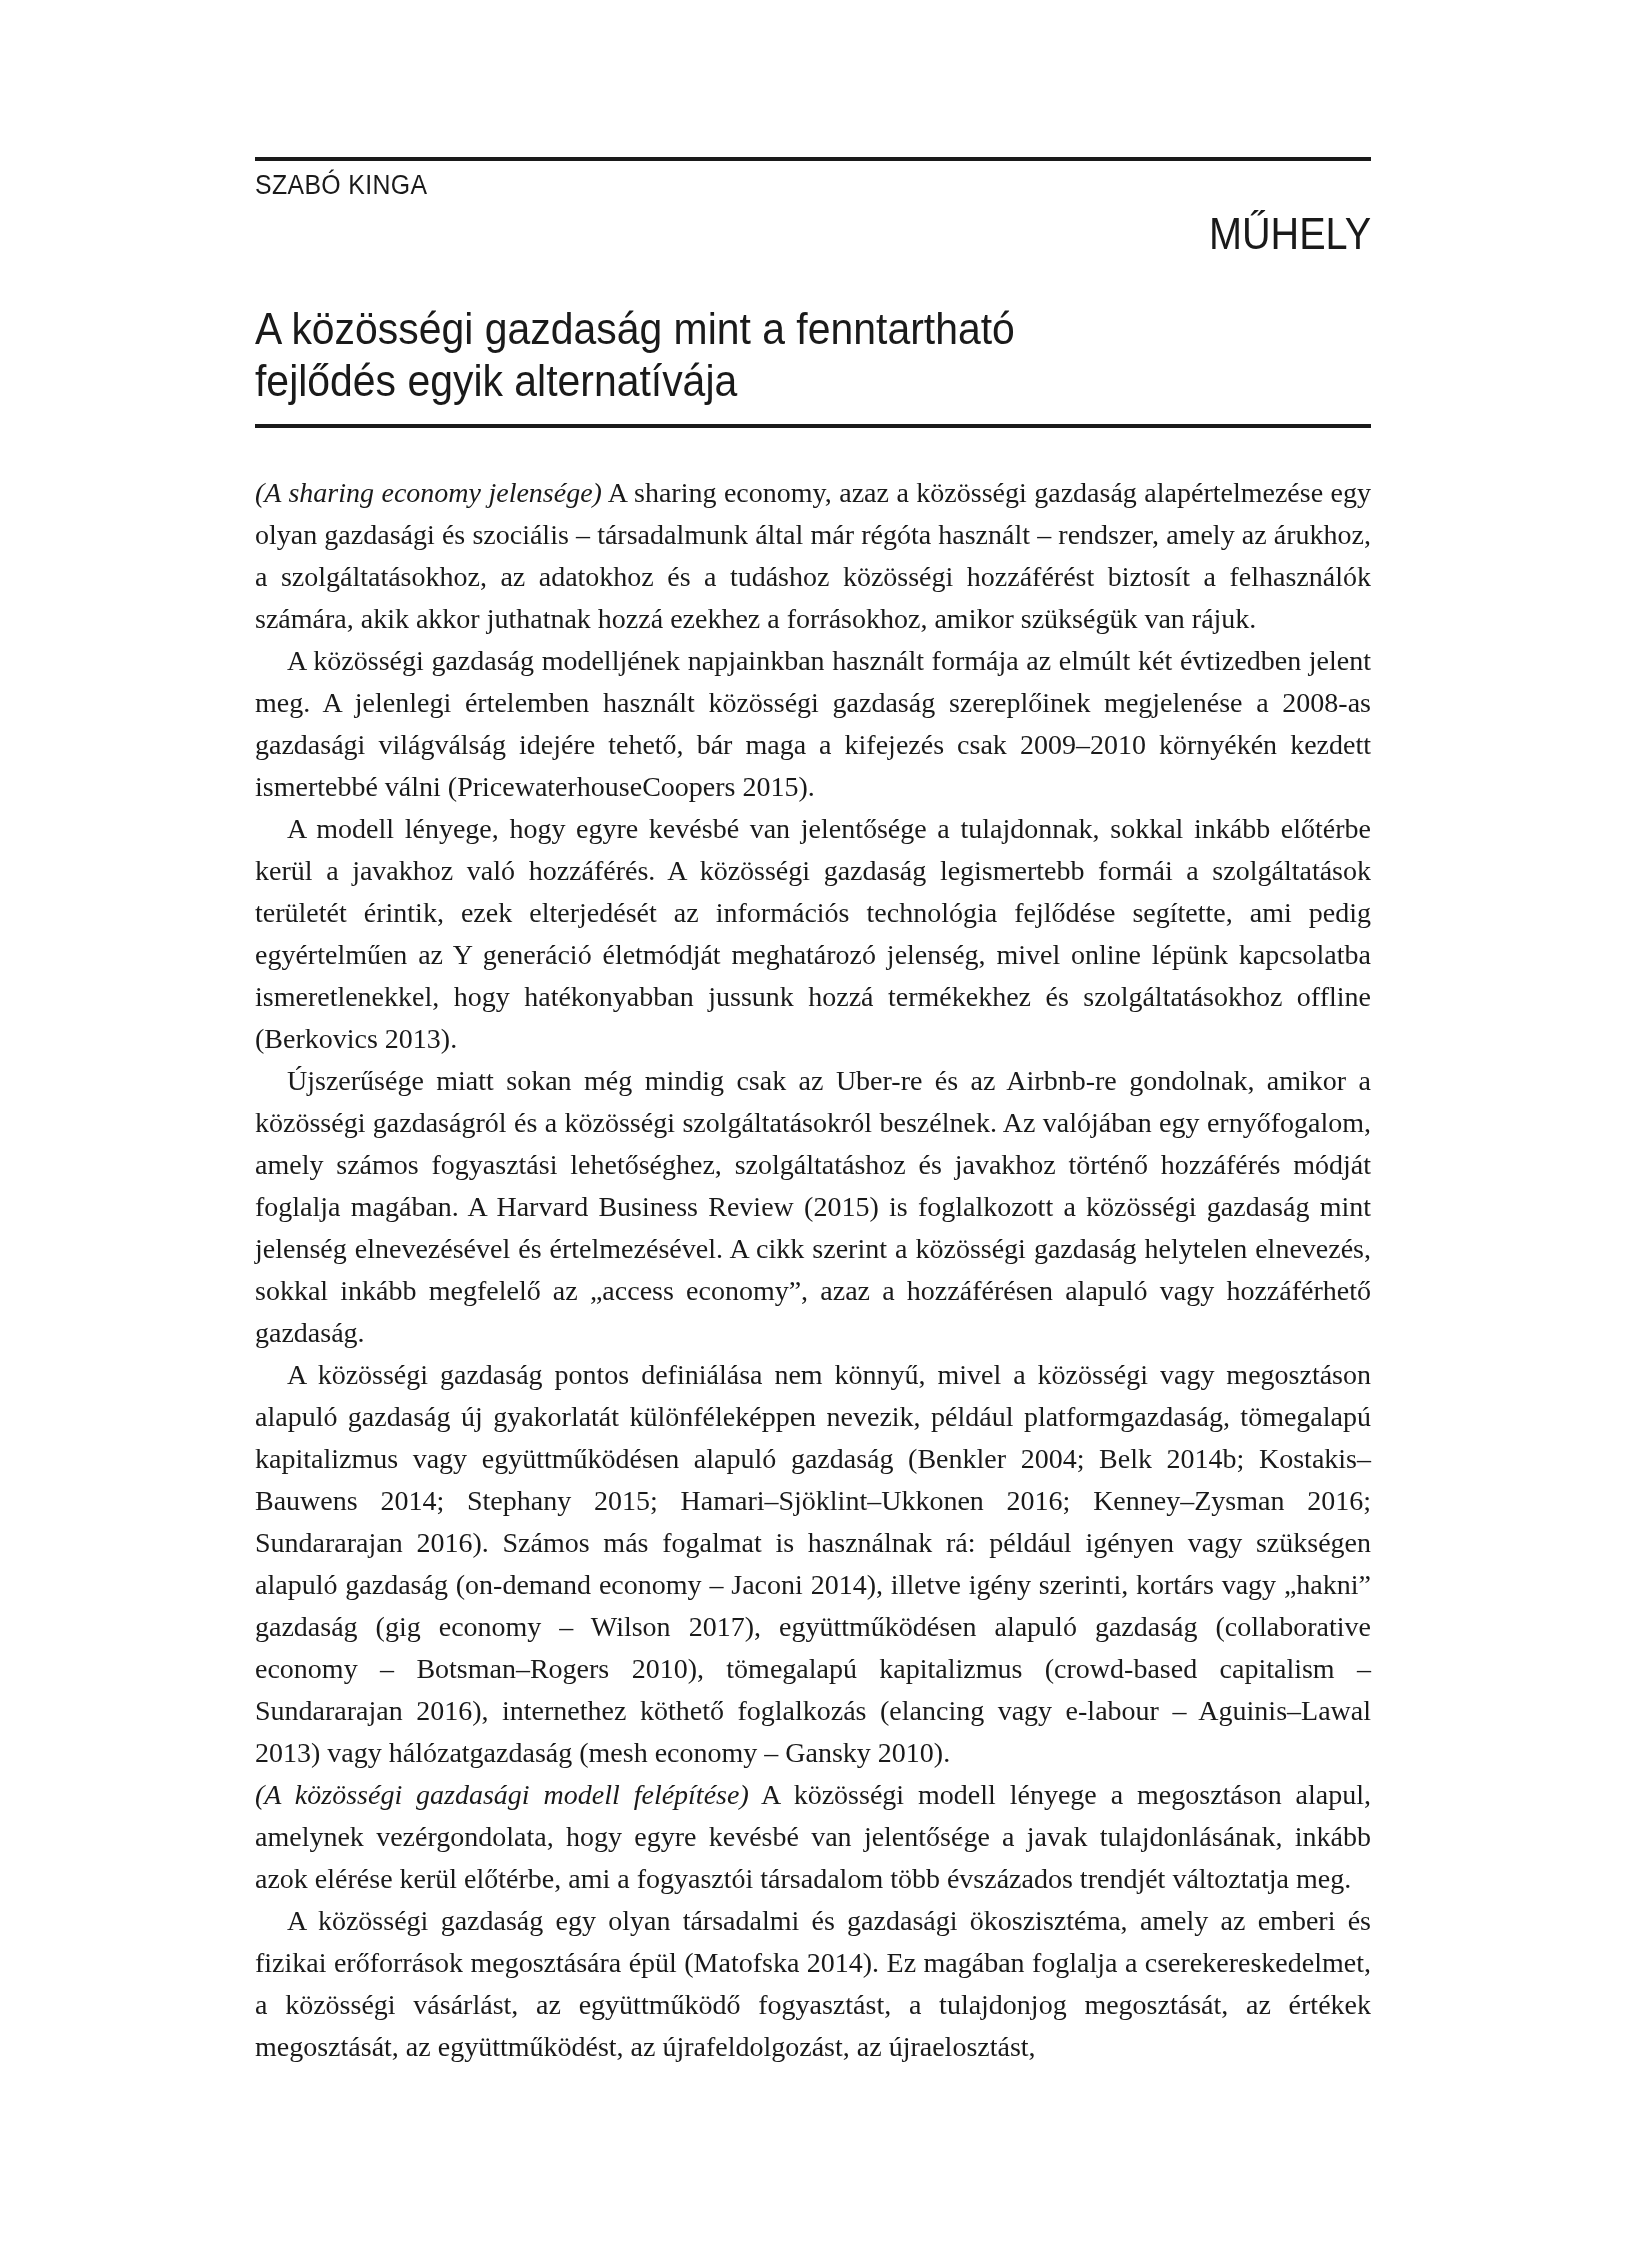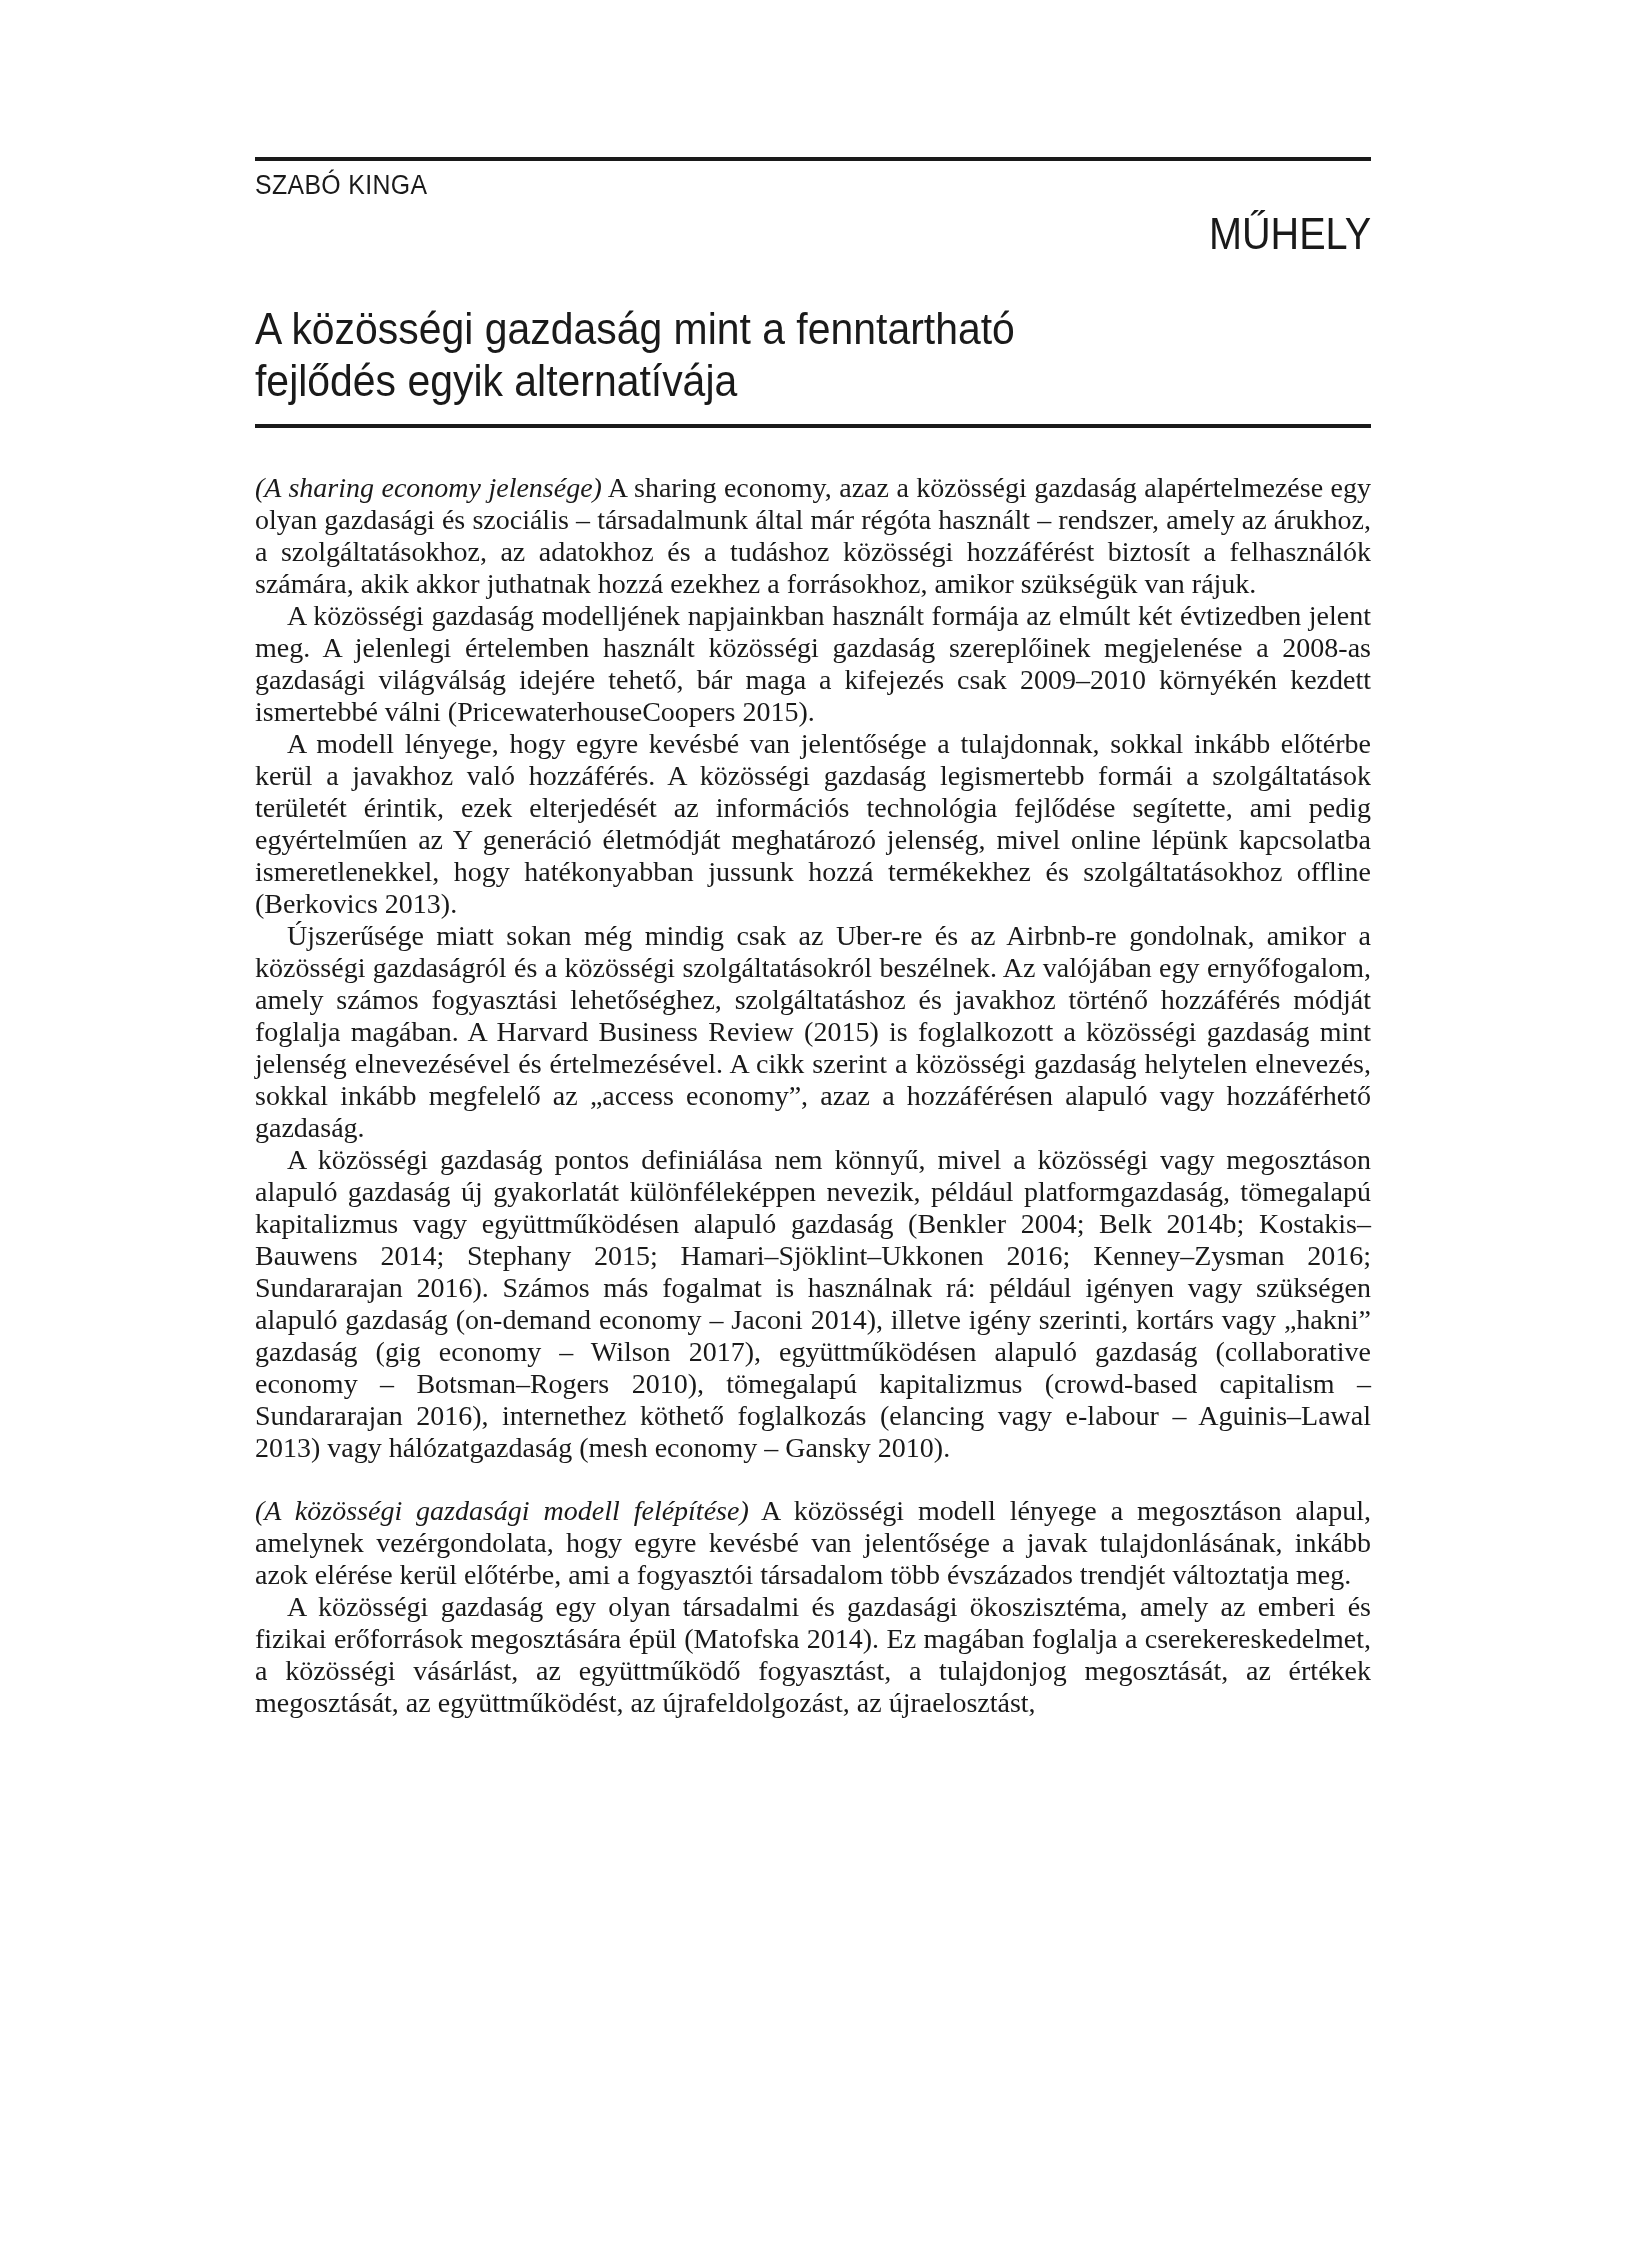--- a/index.html
+++ b/index.html
@@ -3,24 +3,24 @@
 <meta charset="utf-8">
 <style>
   html, body { margin: 0; padding: 0; background: #ffffff; }
   body { width: 1628px; height: 2261px; position: relative; overflow: hidden; color: #1a1a1a; }
   .page { position: absolute; left: 255px; top: 0; width: 1116px; }
   .rule-top { position: absolute; left: 0; top: 157px; width: 1116px; height: 3.8px; background: #1a1a1a; }
   .author { position: absolute; left: 0; top: 170px; font-family: "Liberation Sans", sans-serif; font-size: 27px; letter-spacing: 0.4px; transform: scaleX(0.92); transform-origin: left top; }
   .section-label { position: absolute; right: 0; top: 209px; font-family: "Liberation Sans", sans-serif; font-size: 44px; transform: scaleX(0.9); transform-origin: right top; }
   .title { position: absolute; left: 0; top: 303px; width: 1116px; font-family: "Liberation Sans", sans-serif; font-size: 44px; line-height: 52px; margin: 0; font-weight: normal; transform: scaleX(0.93); transform-origin: left top; }
   .rule-bottom { position: absolute; left: 0; top: 424px; width: 1116px; height: 3.8px; background: #1a1a1a; }
-  .body { position: absolute; left: 0; top: 472px; width: 1116px; font-family: "Liberation Serif", serif; font-size: 28px; line-height: 32px; text-align: justify; }
+  .body { position: absolute; left: 0; top: 472px; width: 1116px; font-family: "Liberation Serif", serif; font-size: 28px; line-height: 42px; text-align: justify; }
   .body p { margin: 0; text-indent: 32px; hyphens: manual; }
   .body p.lead { text-indent: 0; }
-  .body p.lead.section-start { margin-top: 31px; }
+  .body p.lead.section-start { }
   .runin { font-style: italic; }
 </style>
 </head>
 <body>
 
 <div class="page">
   <div class="rule-top"></div>
   <div class="author">SZABÓ KINGA</div>
   <div class="section-label">MŰHELY</div>
 

